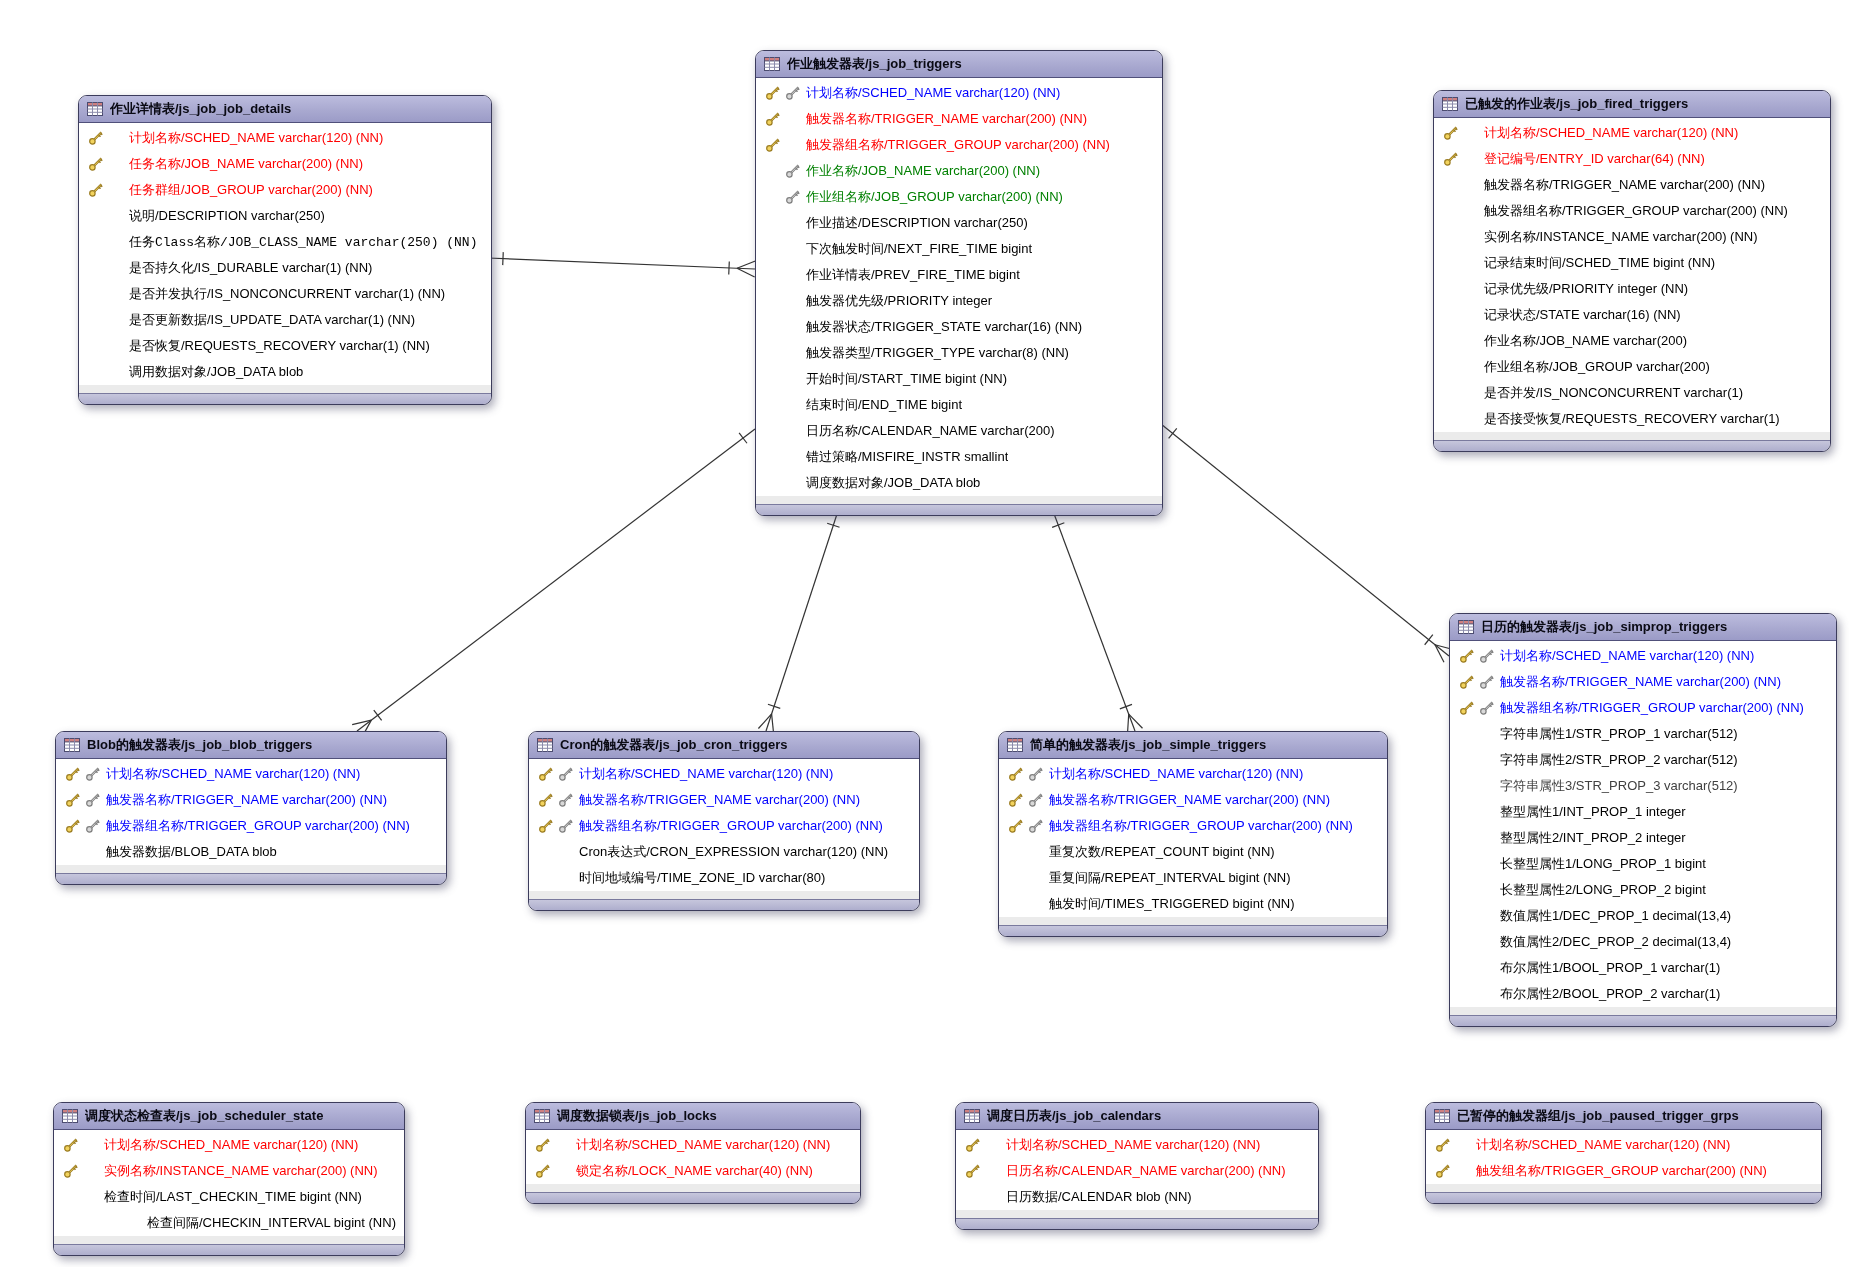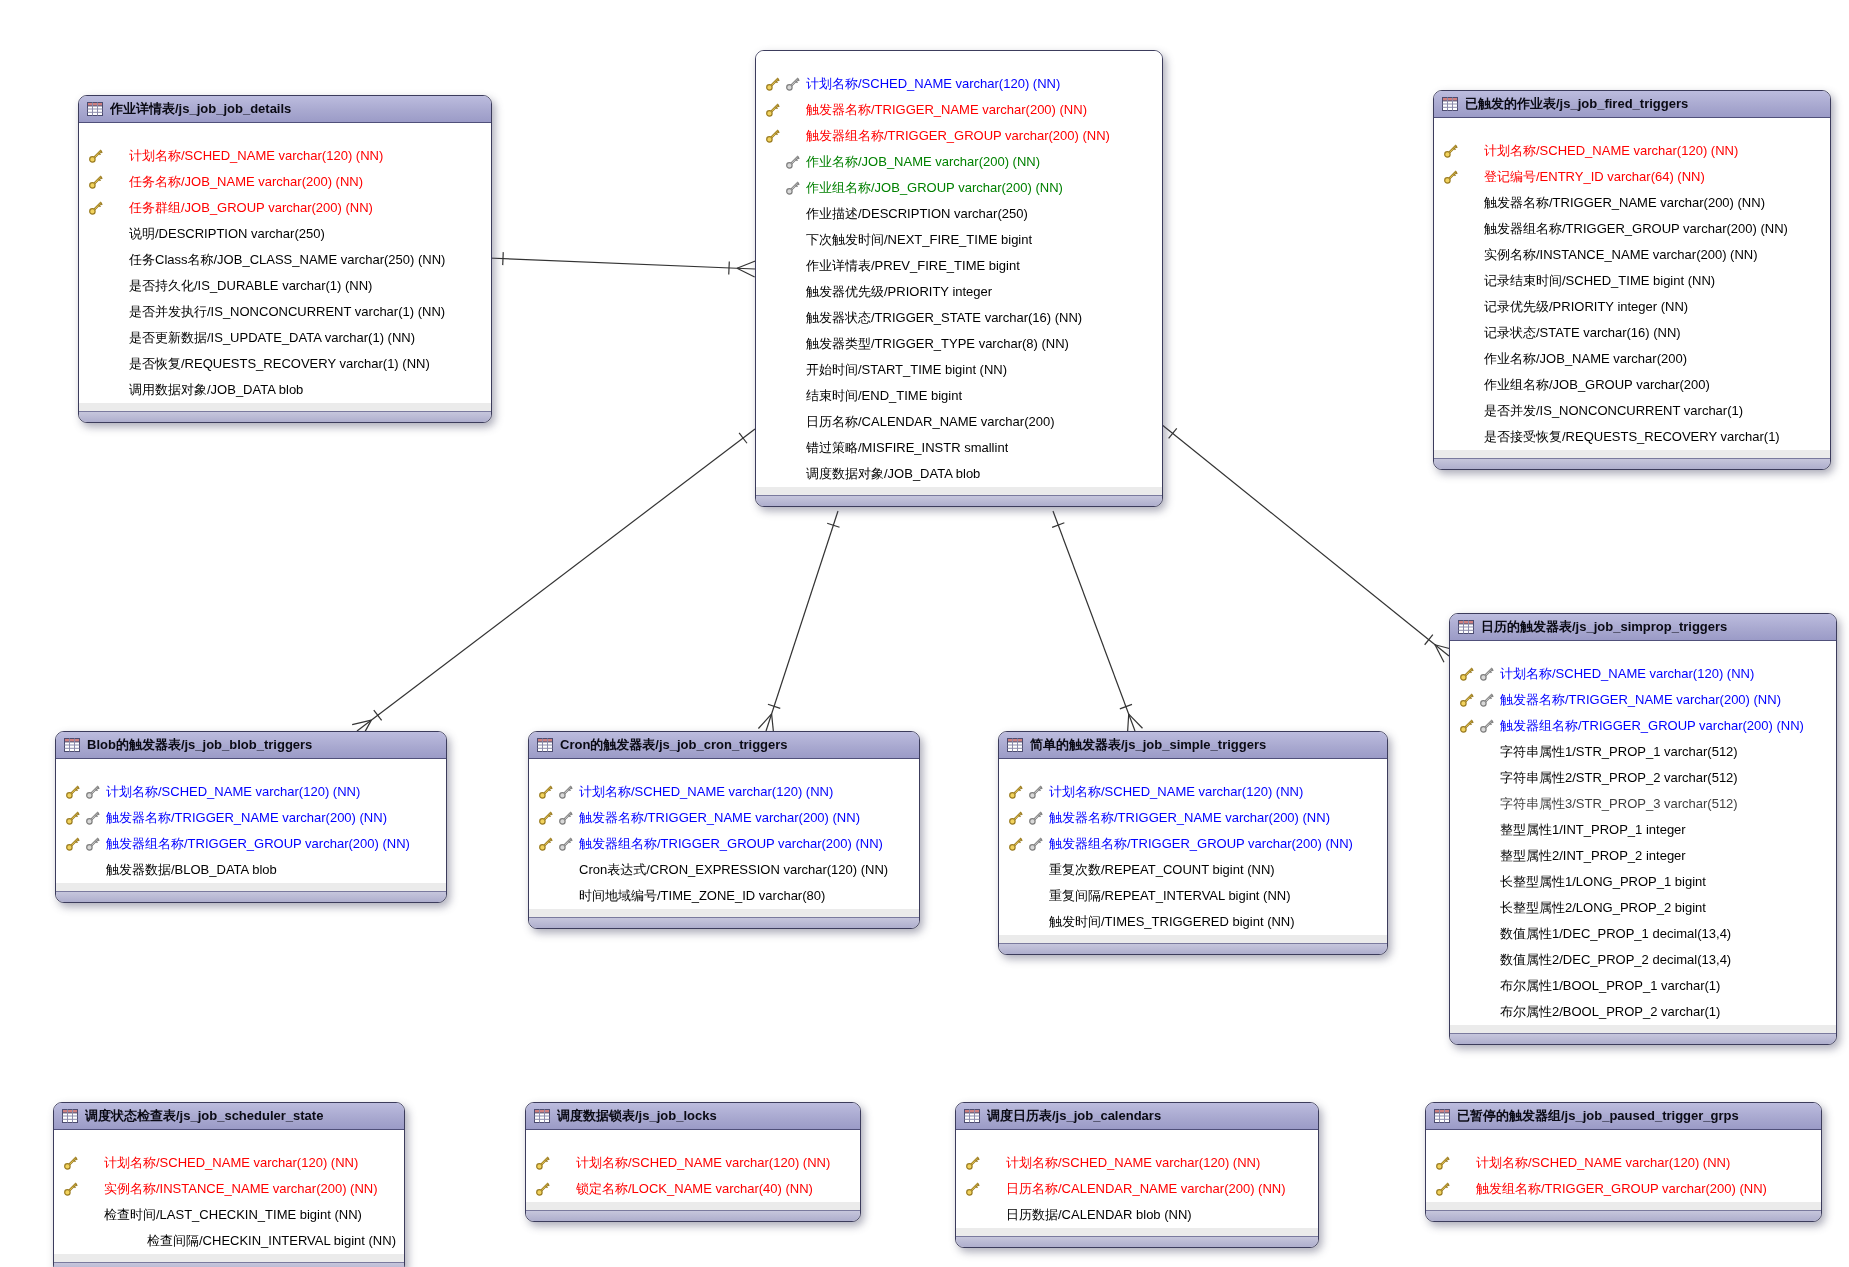--- a/index.html
+++ b/index.html
@@ -17,21 +17,21 @@
   .hdr{
     height:27px;
     display:flex;align-items:center;
     background:linear-gradient(#bcbcde 0%,#a9a9d0 55%,#9b9bc7 100%);
     border-bottom:1px solid #50507a;
     padding:0 8px;
     box-sizing:border-box;
   }
   .ticon{display:inline-flex;margin-right:7px;flex:0 0 auto;}
   .ttitle{font-size:13px;font-weight:600;color:#0a0a14;white-space:nowrap;overflow:hidden;}
-  .tbody{padding-top:20px;background:#ffffff;}
+  .tbody{padding-top:2px;background:#ffffff;}
   .crow{height:26px;display:flex;align-items:center;white-space:nowrap;}
   .keys{width:50px;flex:0 0 auto;position:relative;height:16px;}
   .keys svg{position:absolute;top:0;}
   .k1{left:9px;} .k2{left:29px;}
   .ctext{font-size:13px;overflow:hidden;}
   .foot1{height:8px;background:#ebebeb;}
   .foot2{height:10px;background:linear-gradient(#c6c6dc,#aeaecd);border-top:1px solid #7a7a9e;}
 </style>
 </head>
 <body>
@@ -121,21 +121,21 @@
               </span>
             </span>
             <span class="ctext" style="color: rgb(255, 0, 0);">任务群组/JOB_GROUP varchar(200) (NN)</span>
           </div>
           <div class="crow">
             <span class="keys"></span>
             <span class="ctext" style="color: rgb(0, 0, 0);">说明/DESCRIPTION varchar(250)</span>
           </div>
           <div class="crow">
             <span class="keys"></span>
-            <span class="ctext" style="color: rgb(0, 0, 0);">任务Class名称/JOB_CLASS_NAME varchar(250) (NN)</span>
+            <span class="ctext" style="color: rgb(0, 0, 0); font-family: Liberation Mono, monospace;">任务Class名称/JOB_CLASS_NAME varchar(250) (NN)</span>
           </div>
           <div class="crow">
             <span class="keys"></span>
             <span class="ctext" style="color: rgb(0, 0, 0);">是否持久化/IS_DURABLE varchar(1) (NN)</span>
           </div>
           <div class="crow">
             <span class="keys"></span>
             <span class="ctext" style="color: rgb(0, 0, 0);">是否并发执行/IS_NONCONCURRENT varchar(1) (NN)</span>
           </div>
           <div class="crow">
@@ -148,20 +148,33 @@
           </div>
           <div class="crow">
             <span class="keys"></span>
             <span class="ctext" style="color: rgb(0, 0, 0);">调用数据对象/JOB_DATA blob</span>
           </div>
         </div>
         <div class="foot1"></div>
         <div class="foot2"></div>
       </div>
       <div class="ertable" style="left: 755px; top: 50px; width: 406px;">
+        <div class="hdr">
+          <span class="ticon">
+            <svg width="16" height="14" viewBox="0 0 16 14">
+              <rect x="0.5" y="0.5" width="15" height="13" fill="#ffffff" stroke="#4c4c70"></rect>
+              <rect x="0.5" y="0.5" width="15" height="3.4" fill="#cf8080" stroke="#4c4c70"></rect>
+              <line x1="5.5" y1="0.5" x2="5.5" y2="13.5" stroke="#8b8bab"></line>
+              <line x1="10.5" y1="0.5" x2="10.5" y2="13.5" stroke="#8b8bab"></line>
+              <line x1="0.5" y1="7" x2="15.5" y2="7" stroke="#8b8bab"></line>
+              <line x1="0.5" y1="10.3" x2="15.5" y2="10.3" stroke="#8b8bab"></line>
+            </svg>
+          </span>
+          <span class="ttitle">作业触发器表/js_job_triggers</span>
+        </div>
         <div class="tbody">
           <div class="crow">
             <span class="keys">
               <span class="k1" style="position:absolute;left:9px;top:0;">
                 <svg width="16" height="16" viewBox="0 0 16 16">
                   <circle cx="4.4" cy="11.4" r="2.7" fill="#f2d35e" stroke="#9a7b20" stroke-width="1.2"></circle>
                   <line x1="6.4" y1="9.4" x2="13.4" y2="2.4" stroke="#9a7b20" stroke-width="2.2"></line>
                   <line x1="6.6" y1="9.2" x2="13.0" y2="2.8" stroke="#f2d35e" stroke-width="0.9"></line>
                   <line x1="10.8" y1="5.0" x2="12.5" y2="6.7" stroke="#9a7b20" stroke-width="1.5"></line>
                   <line x1="12.6" y1="3.2" x2="14.2" y2="4.8" stroke="#9a7b20" stroke-width="1.5"></line>

